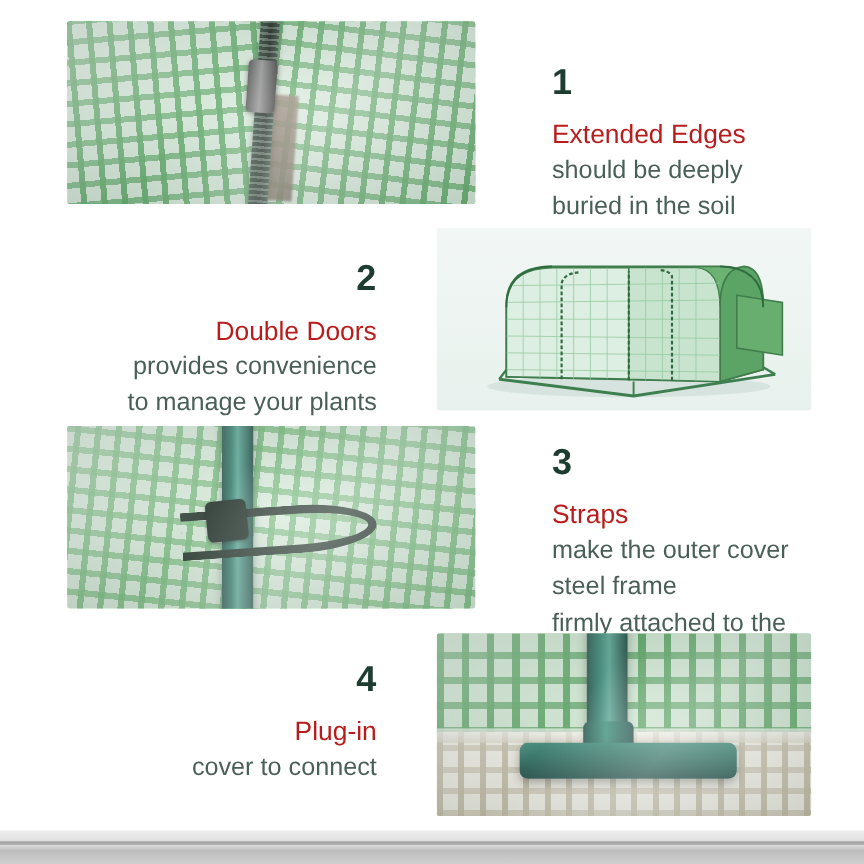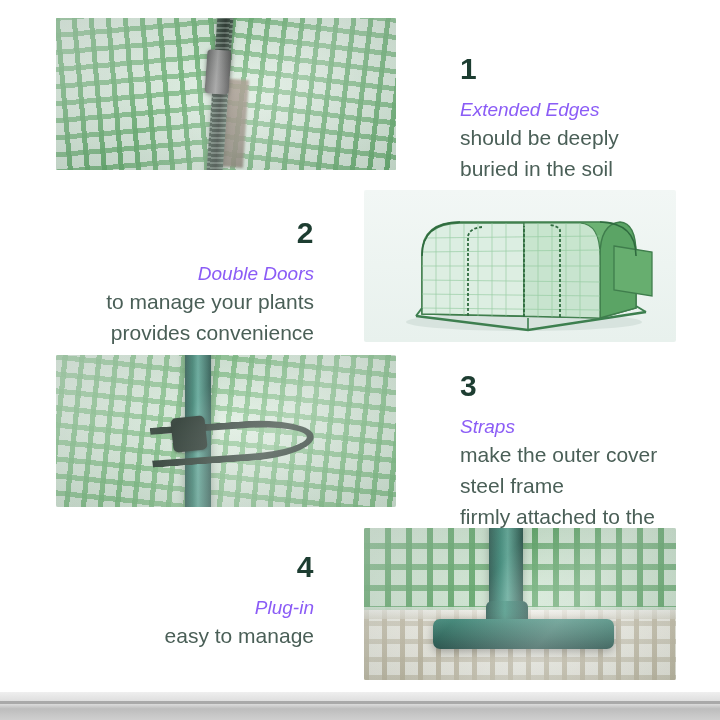--- a/index.html
+++ b/index.html
@@ -38,24 +38,23 @@
   }
   .num {
     font-size: 30px;
     font-weight: bold;
     color: #1d3d31;
     line-height: 1;
     margin-bottom: 14px;
     letter-spacing: 0.5px;
   }
   .title {
-    font-size: 19px;
-    color: #8b5cf6;
+    font-size: 22px;
+    color: #b91c1c;
     line-height: 1.25;
-    font-style: italic;
   }
   .desc {
     font-size: 21px;
     color: #4a5f57;
     line-height: 1.38;
     margin-top: 2px;
   }
   .align-left { text-align: left; align-items: flex-start; }
   .align-right { text-align: right; align-items: flex-end; }
 
@@ -282,22 +281,22 @@
       <div class="title">Extended Edges</div>
       <div class="desc">should be deeply</div>
       <div class="desc">buried in the soil</div>
     </div>
   </div>
 
   <div class="row" style="left:44px; top:190px; width:632px;">
     <div class="textblock align-right" style="width:270px; padding-top:28px;">
       <div class="num">2</div>
       <div class="title">Double Doors</div>
+      <div class="desc">provides convenience</div>
       <div class="desc">to manage your plants</div>
-      <div class="desc">provides convenience</div>
     </div>
     <div class="photo" id="photo2" style="width:312px; height:152px; margin-left:50px;">
       <svg viewBox="0 0 312 152" width="312" height="152">
 
         <ellipse cx="160" cy="132" rx="118" ry="9" fill="#d7e3de"></ellipse>
 
         <path d="M58 124 L58 64 Q58 32 96 32 L236 32 Q272 32 272 64 L272 118 L236 128 L58 124 Z" fill="#6cb273" stroke="#3f7d4c" stroke-width="1.6"></path>
 
         <path d="M236 128 L236 66 Q236 34 256 32 Q272 33 272 64 L272 118 Z" fill="#5ba465" stroke="#3f7d4c" stroke-width="1.4"></path>
 
@@ -355,21 +354,21 @@
       <div class="desc">make the outer cover</div>
       <div class="desc">steel frame</div>
       <div class="desc">firmly attached to the</div>
     </div>
   </div>
 
   <div class="row" style="left:44px; top:528px; width:632px;">
     <div class="textblock align-right" style="width:270px; padding-top:24px;">
       <div class="num">4</div>
       <div class="title">Plug-in</div>
-      <div class="desc">easy to manage</div>
+      <div class="desc">cover to connect</div>
     </div>
     <div class="photo" id="photo4" style="width:312px; height:152px; margin-left:50px;">
       <div class="upperMesh"></div>
       <div class="lowerMesh"></div>
       <div class="edgeband"></div>
       <div class="vpole"></div>
       <div class="teeneck"></div>
       <div class="tee"></div>
       <div class="sheen"></div>
       <div class="vig"></div>

